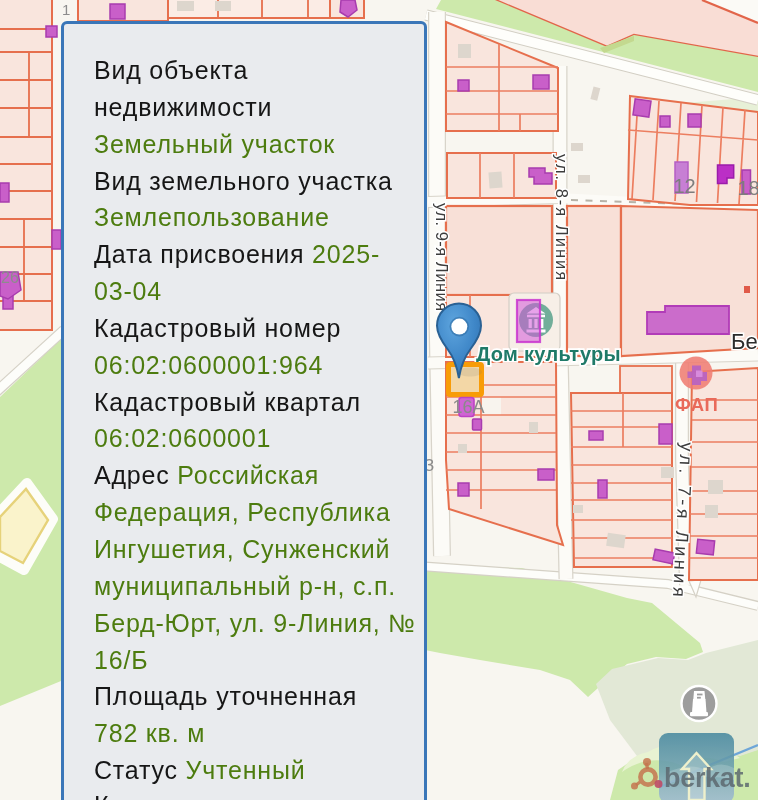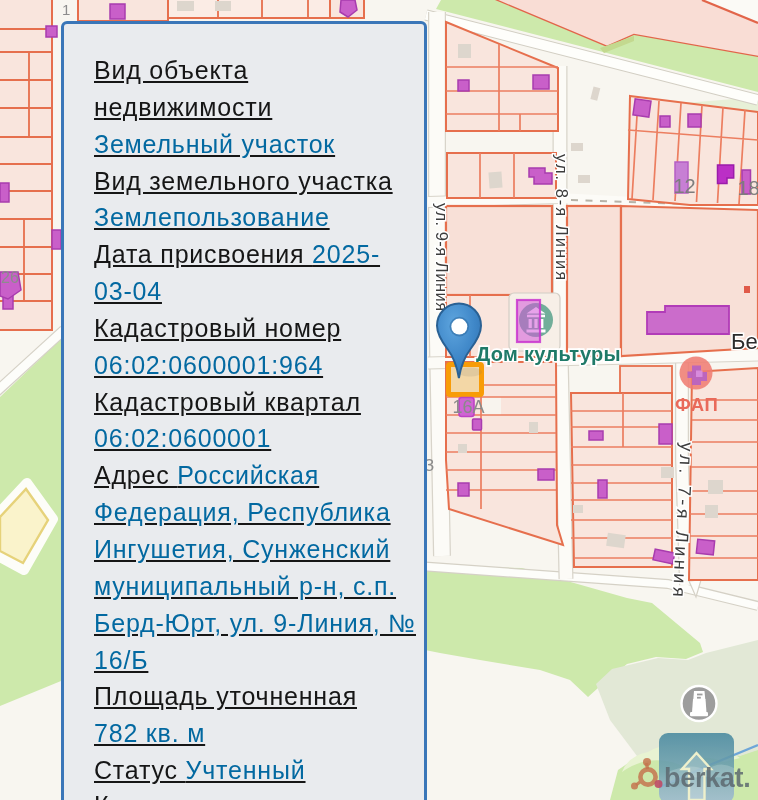--- a/index.html
+++ b/index.html
@@ -1,20 +1,20 @@
 <!DOCTYPE html>
 <html><head>
 <meta charset="utf-8">
 <style>
   html,body{margin:0;padding:0;}
   body{width:758px;height:800px;overflow:hidden;position:relative;font-family:"Liberation Sans",sans-serif;background:#f8f6f0;}
   #map{position:absolute;left:0;top:0;width:758px;height:800px;}
   #panel{position:absolute;left:61px;top:21px;width:299.5px;height:900px;background:#e9ebee;border:3.5px solid #3a76b8;border-radius:6px;padding:28px 30px 0 30px;box-sizing:content-box;z-index:10;}
-  #panel .t{font-size:25px;line-height:36.84px;color:#161616;letter-spacing:0.8px;white-space:nowrap;text-decoration:underline;}
-  #panel .g{color:#0369a1;}
+  #panel .t{font-size:25px;line-height:36.84px;color:#161616;letter-spacing:0.8px;white-space:nowrap;}
+  #panel .g{color:#4d7c0f;}
 </style>
 </head>
 <body>
 
 <svg id="map" viewBox="0 0 758 800">
 <defs>
 <radialGradient id="ping" cx="38%" cy="28%" r="85%">
   <stop offset="0%" stop-color="#5ea5de"></stop>
   <stop offset="55%" stop-color="#3f87c8"></stop>
   <stop offset="100%" stop-color="#2f6fae"></stop>

